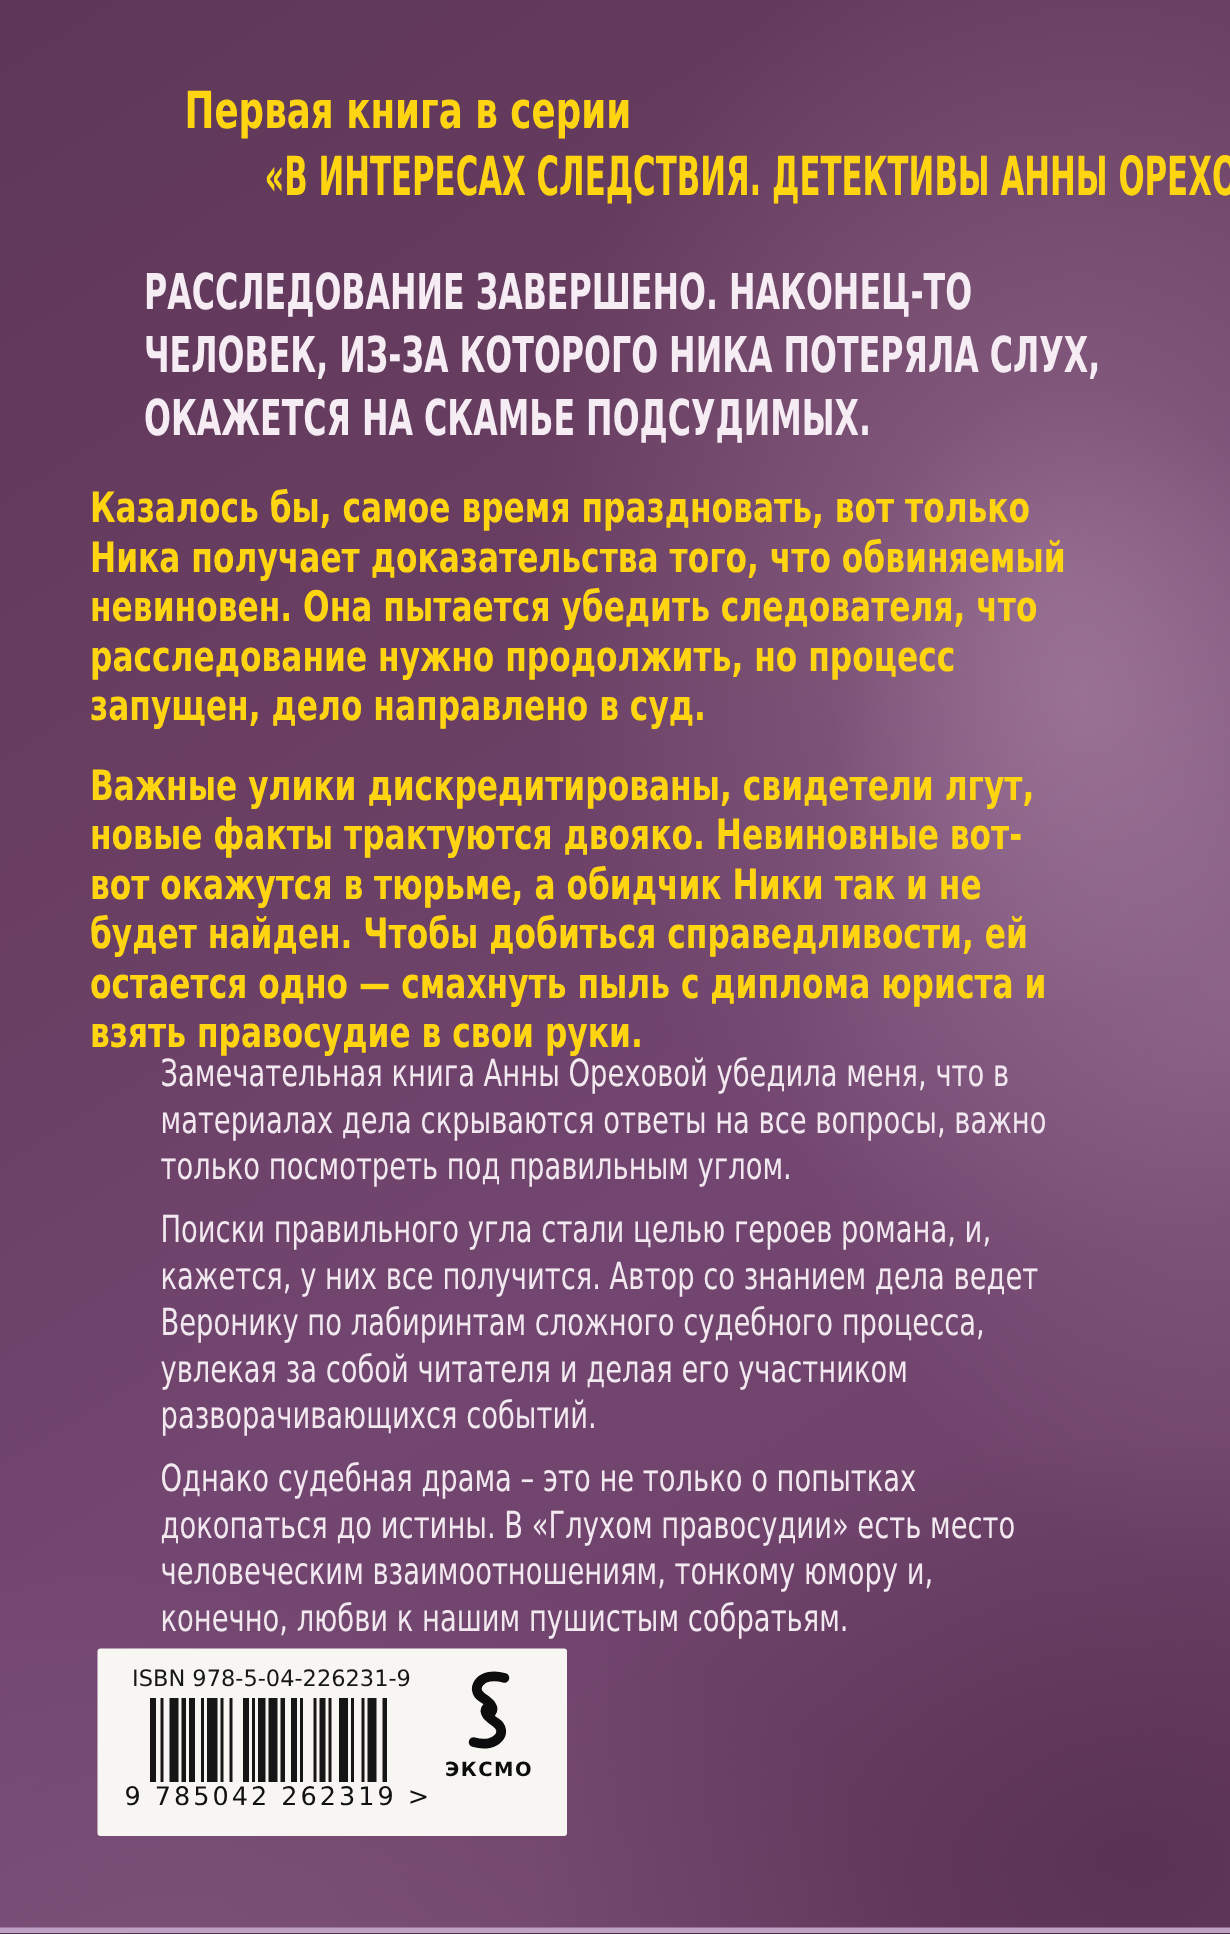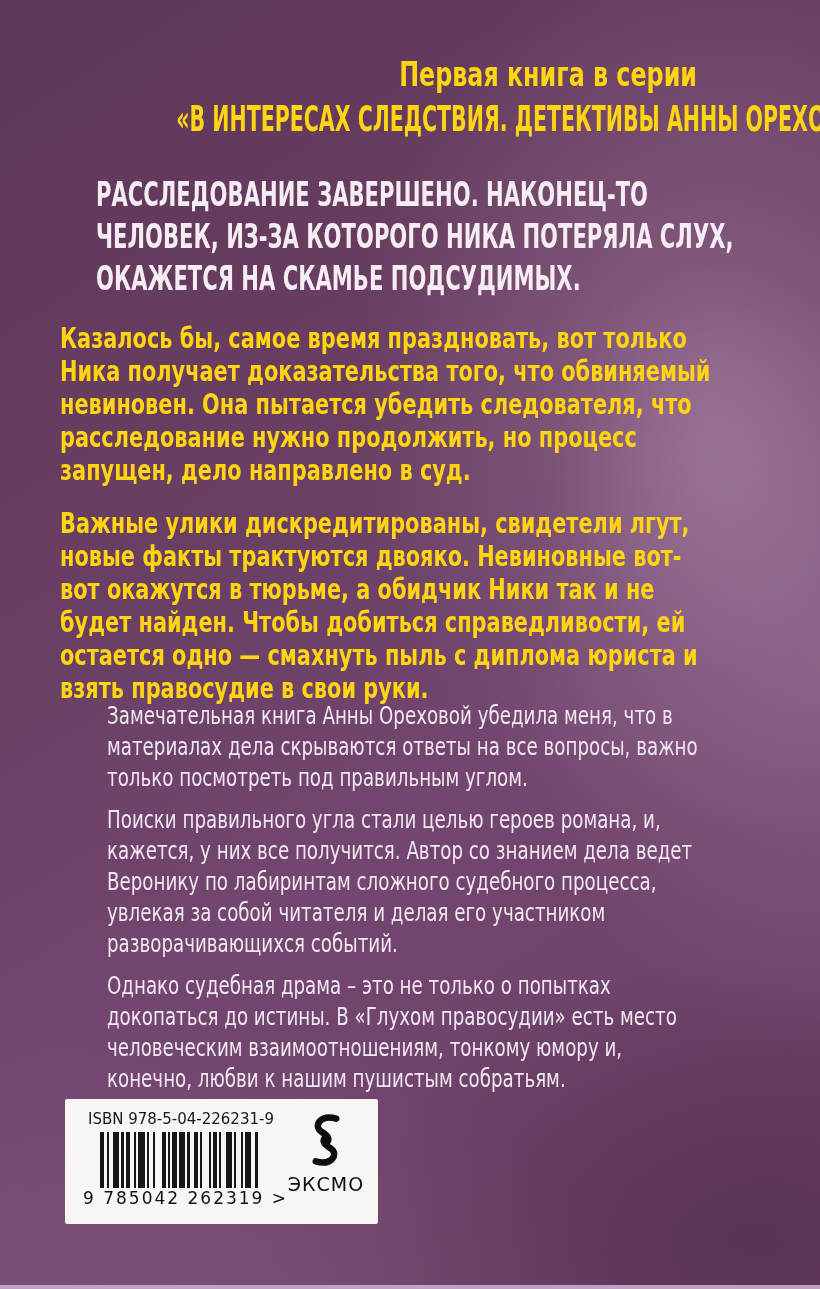--- a/index.html
+++ b/index.html
@@ -21,21 +21,21 @@
       radial-gradient(700px 430px at 16% 103%, rgba(160,120,155,0.26), rgba(160,120,155,0) 70%),
       radial-gradient(560px 390px at 92% 96%, rgba(48,22,44,0.32), rgba(48,22,44,0) 72%),
       linear-gradient(148deg, #5e3758 0%, #693e62 34%, #724670 60%, #6c3f65 100%);
   }
 
   
   .series {
     position: absolute;
     left: 0; right: 0;
     top: 52px;
-    text-align: right;
+    text-align: left;
     color: var(--accent);
     font-weight: bold;
   }
   .series-line1 {
     font-size: 34px;
     line-height: 44px;
     white-space: nowrap;
     transform: scaleX(0.70);
     transform-origin: 50% 0;
   }
@@ -138,22 +138,22 @@
   }
   .publisher-block {
     position: absolute;
     right: 12px;
     top: 14px;
     width: 80px;
     text-align: center;
     color: #0d0d0d;
   }
   .publisher-name {
-    font-size: 19px;
-    font-weight: normal;
+    font-size: 13px;
+    font-weight: bold;
     letter-spacing: 1px;
     margin-top: 2px;
   }
 
   .bottom-edge {
     position: absolute;
     left: 0; right: 0; bottom: 0;
     height: 4px;
     background: #bda2c6;
   }

